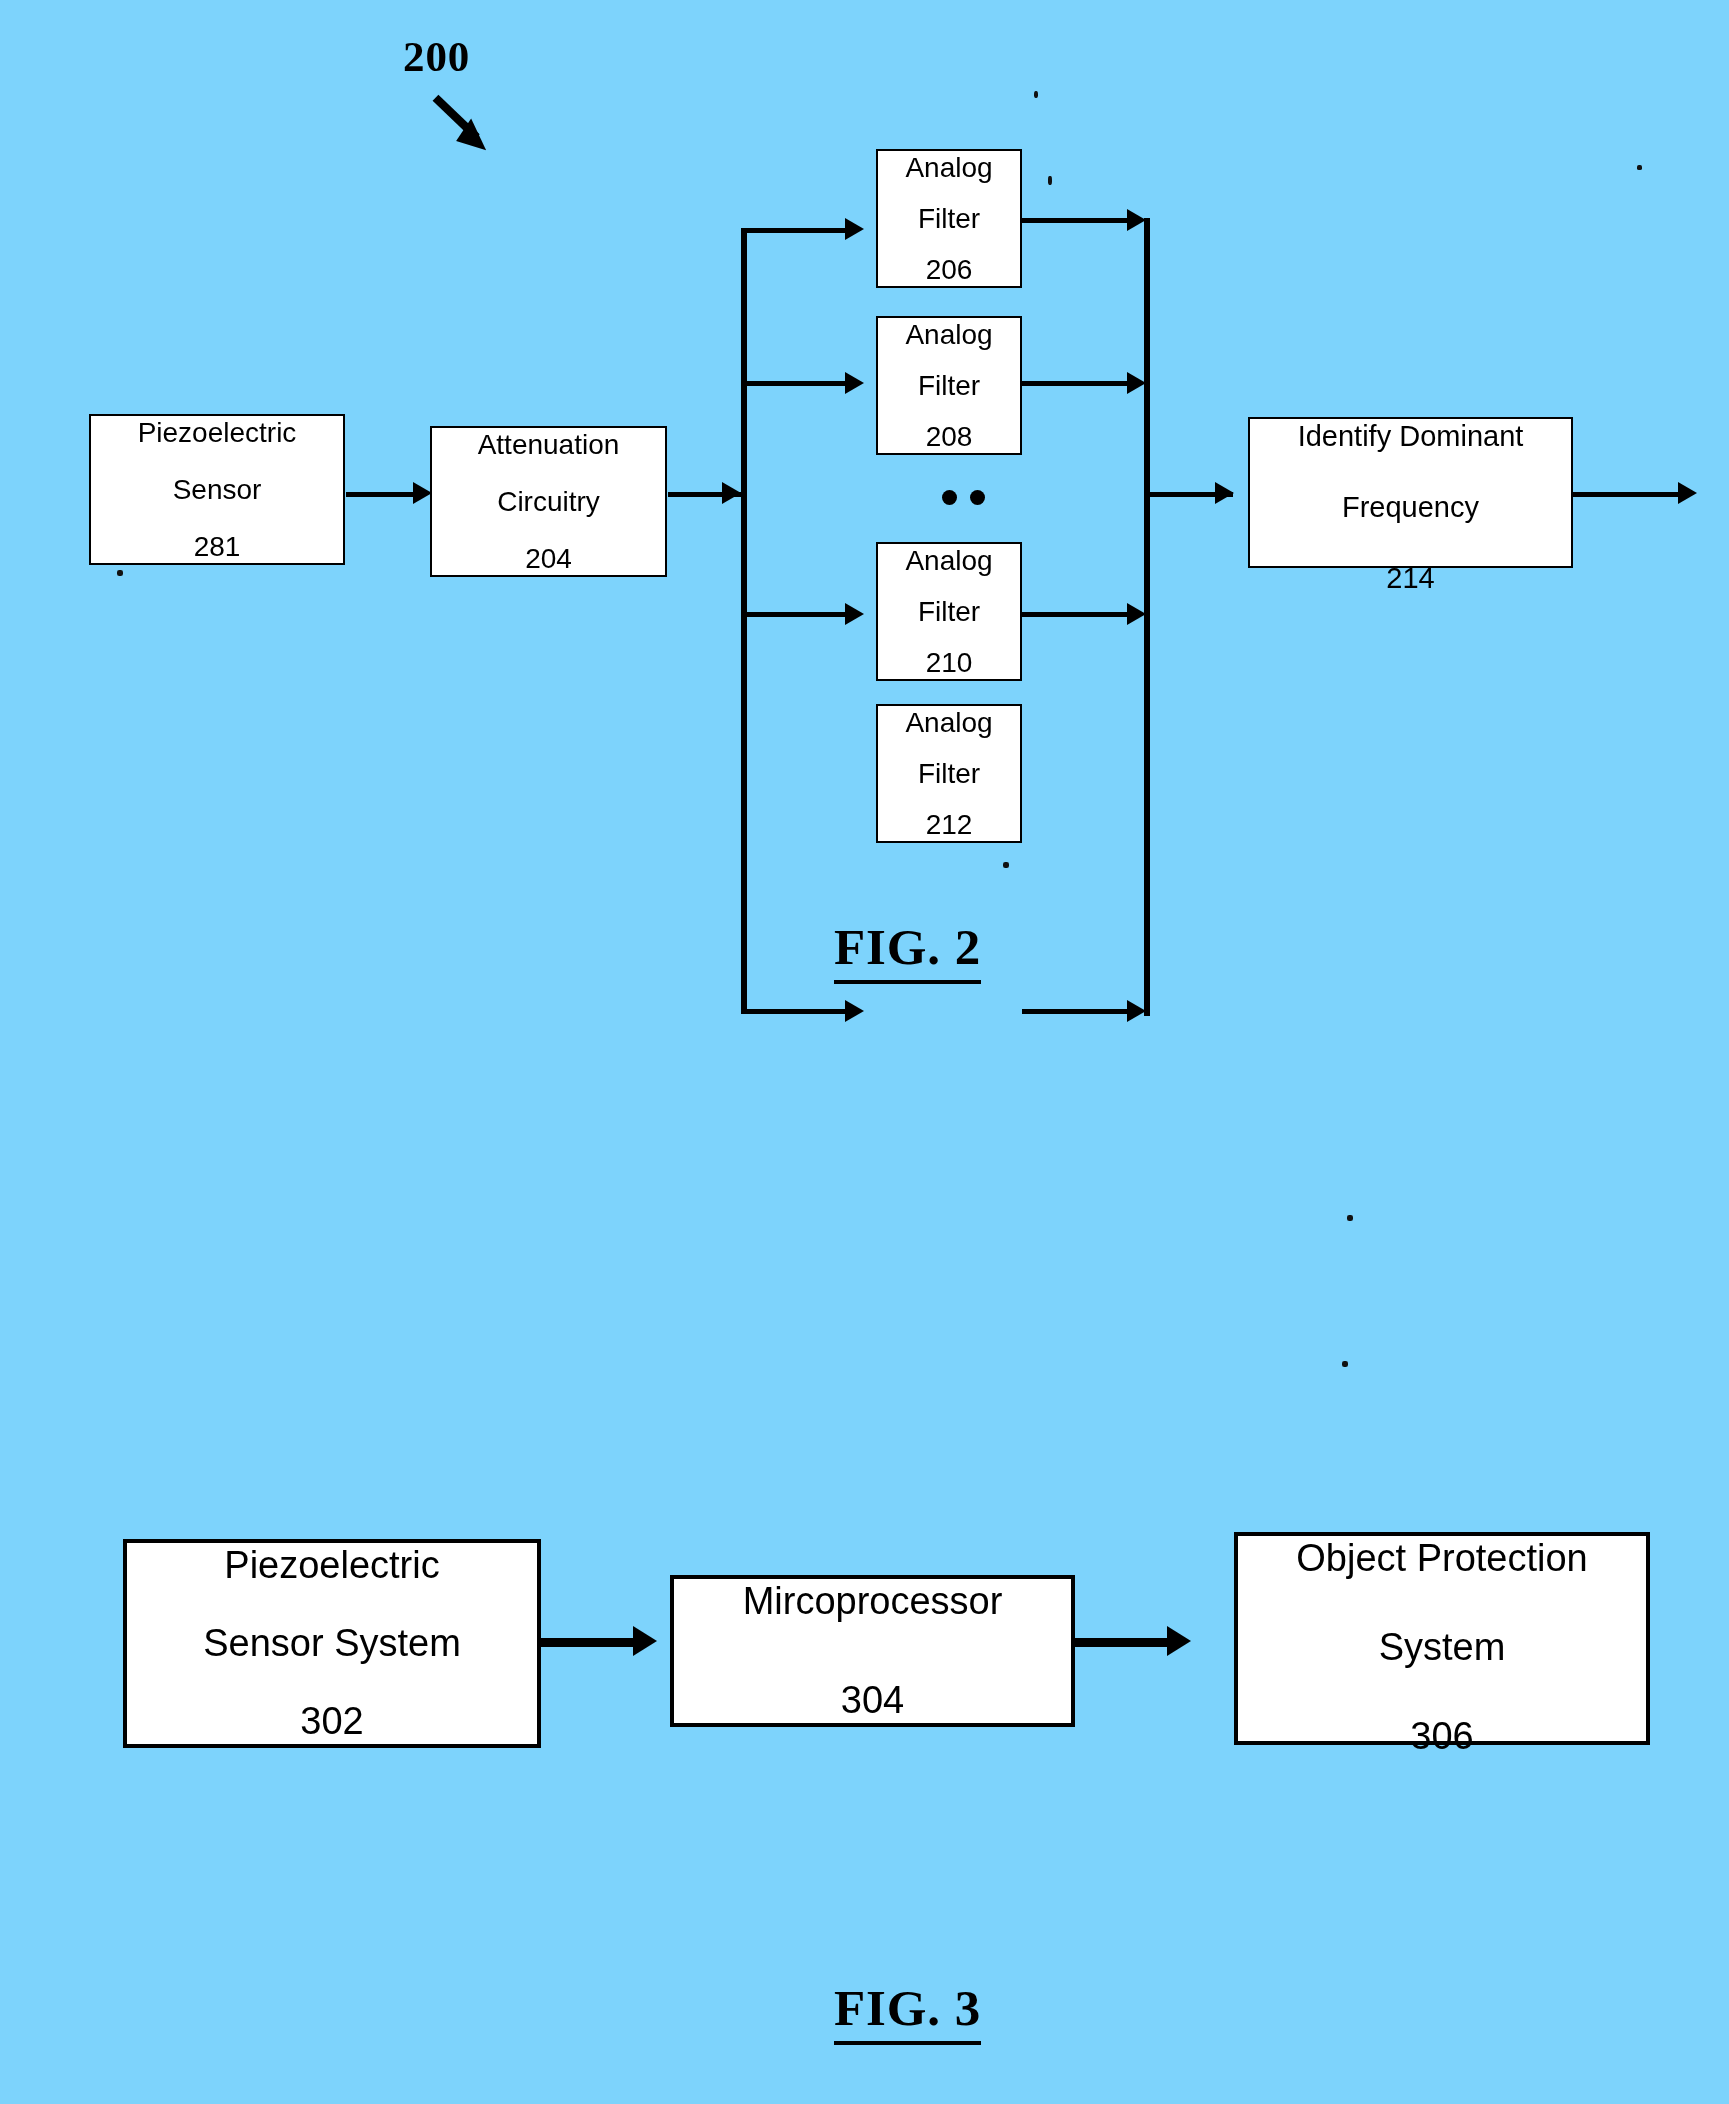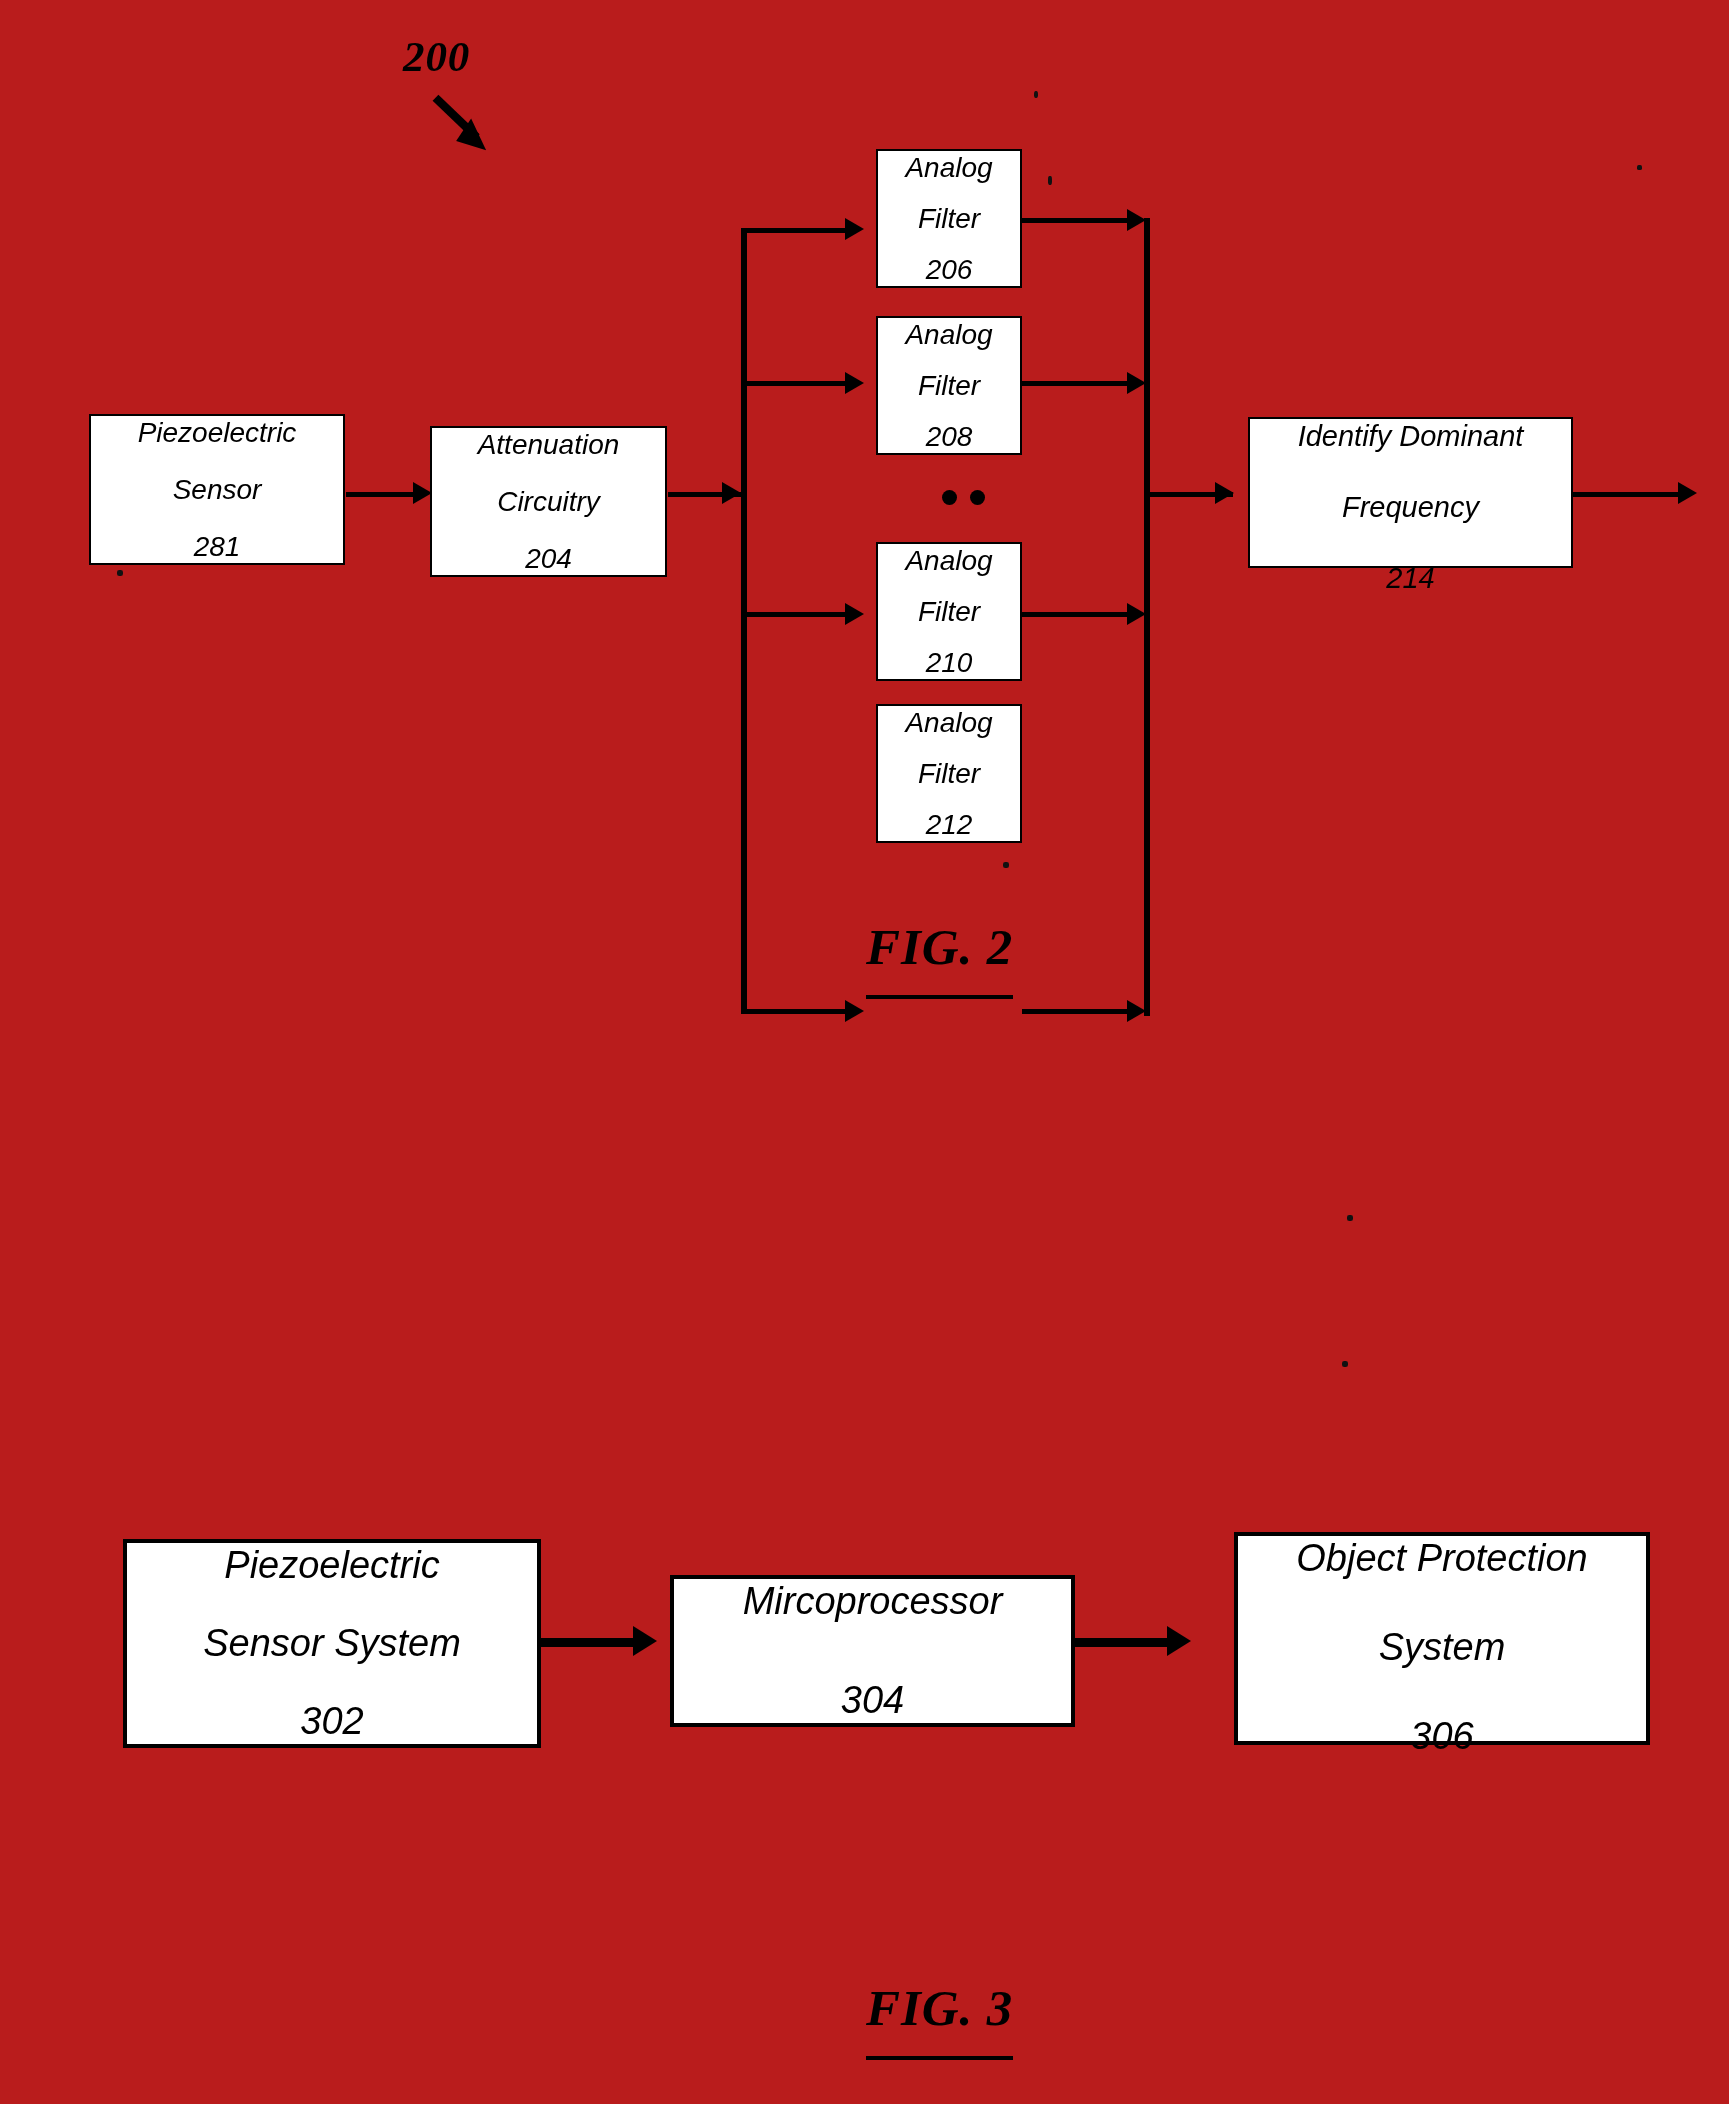--- a/index.html
+++ b/index.html
@@ -8,23 +8,22 @@
     background: #ffffff;
   }
   body {
     font-family: "Liberation Sans", sans-serif;
     color: #000000;
   }
   #page {
     position: relative;
     width: 1730px;
     height: 2105px;
-    background: #b91c1c;
+    background: #7dd3fc;
     overflow: hidden;
-    font-style: italic;
   }
 
   
   .box {
     position: absolute;
     box-sizing: border-box;
     border: 2.8px solid #000;
     background: #fff;
     display: flex;
     flex-direction: column;
@@ -91,23 +90,22 @@
   }
 
   
   .fig-caption {
     position: absolute;
     font-family: "Liberation Serif", serif;
     font-weight: bold;
     font-size: 51px;
     letter-spacing: 0.9px;
     border-bottom: 4.7px solid #000;
-    padding-bottom: 19px;
+    padding-bottom: 4px;
     white-space: nowrap;
-    margin-left: 32px;
   }
 
   
   .speck {
     position: absolute;
     background: #111;
     border-radius: 40%;
   }
 </style>
 </head>

